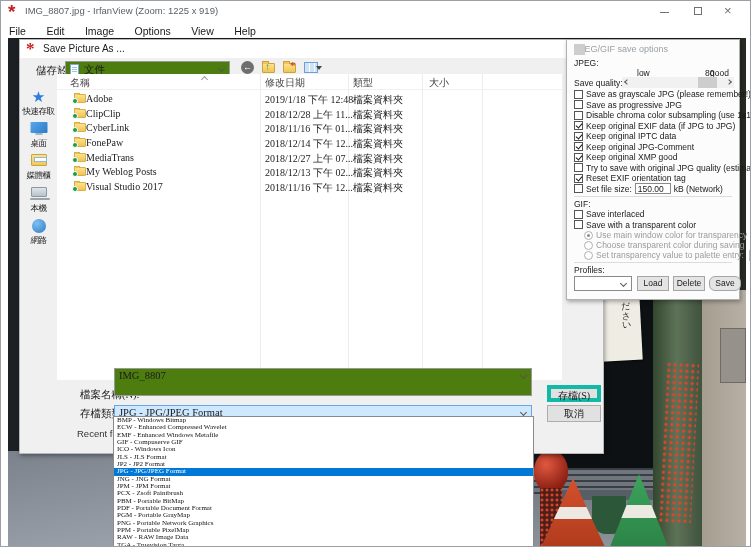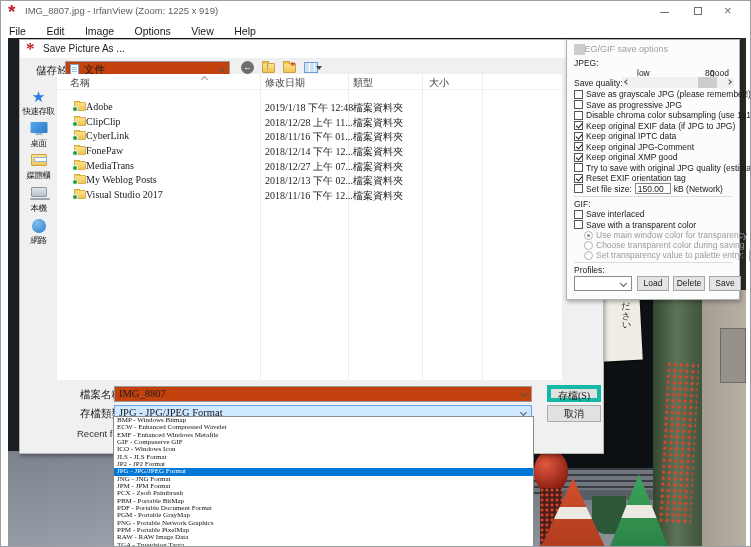--- a/index.html
+++ b/index.html
@@ -55,21 +55,21 @@
   .ph-bucket { left:584px; top:458px; width:34px; height:38px; background:#2c5738; border-radius:0 0 40% 40%; }
 
   
   .dialog { position:absolute; left:18px; top:38px; width:585px; height:415px; background:#f0f0f0;
             border:1px solid #b8b8b8; box-shadow:1px 2px 4px rgba(0,0,0,.35); font-family:"Liberation Serif",serif; }
   .dlg-titlebar { position:absolute; left:0; top:0; width:100%; height:18px; background:#fff; }
   .dlg-icon { position:absolute; left:6px; top:3px; width:11px; height:11px; color:#c41e1e;
               font-size:17px; line-height:11px; font-weight:bold; overflow:hidden; }
   .dlg-title { position:absolute; left:23px; top:3px; font-size:10px; color:#1a1a1a; font-family:"Liberation Sans",sans-serif; }
   .lbl { position:absolute; font-size:10.5px; color:#1a1a1a; }
-  .combo { position:absolute; background:#c2410c; border:1px solid #999; font-size:10.5px; color:#1a1a1a; }
+  .combo { position:absolute; background:#4d7c0f; border:1px solid #999; font-size:10.5px; color:#1a1a1a; }
   .combo .val { position:absolute; left:4px; top:1px; white-space:nowrap; }
   .chev { position:absolute; right:5px; top:4px; width:5px; height:5px;
           border-right:1px solid #555; border-bottom:1px solid #555; transform:rotate(45deg); }
   .savein-combo { left:45px; top:21px; width:165px; height:16px; }
   .savein-combo .val { left:18px; }
   .doc-ic { position:absolute; left:4px; top:2px; width:9px; height:11px; background:#fff; border:1px solid #7aa7d9; }
   .doc-ic i { position:absolute; left:1px; top:2px; width:5px; height:1px; background:#9cc3e8; box-shadow:0 2px 0 #9cc3e8,0 4px 0 #9cc3e8; }
 
   .dtoolbar { position:absolute; left:220px; top:20px; height:16px; }
   .tb { display:inline-block; vertical-align:top; position:relative; width:17px; height:16px; }
@@ -98,33 +98,33 @@
   .ic-pc { width:16px; height:10px; background:linear-gradient(#dfe5ea,#b9c2ca); border:1px solid #8d98a2; border-radius:1px; }
   .ic-pc::after { content:""; position:absolute; left:-2px; top:10px; width:20px; height:2px; background:#9aa4ad; border-radius:1px; }
   .ic-net { width:14px; height:14px; border-radius:50%; background:radial-gradient(circle at 35% 30%,#7cc1f0,#2d79c7); }
 
   .flist { position:absolute; left:37px; top:34px; width:505px; height:306px; background:#fff; }
   .fdiv { position:absolute; top:0; width:1px; height:306px; background:#ededed; }
   .fhead { position:absolute; left:0; top:0; width:505px; height:16px; border-bottom:1px solid #f0f0f0; }
   .fh { position:absolute; top:2px; font-size:10px; color:#444; }
   .sort-chev { position:absolute; left:145px; top:3px; width:5px; height:5px;
                border-left:1px solid #999; border-top:1px solid #999; transform:rotate(45deg); }
-  .frows { position:absolute; left:0; top:18px; width:505px;margin-top:8px; }
+  .frows { position:absolute; left:0; top:18px; width:505px; }
   .frow { position:relative; height:14.7px; }
   .fc { position:absolute; top:1px; font-size:10px; color:#1b1b1b; white-space:nowrap; }
   .c-name { left:13px; } .c-date { left:208px; } .c-type { left:296px; } .c-size { left:372px; }
   .folder-icon { position:absolute; left:-12px; top:1px; width:12px; height:9px;
                  background:linear-gradient(#ffe08a,#f0c455); border:1px solid #d8b04a; border-radius:1px; display:inline-block; }
   .folder-icon::before { content:""; position:absolute; left:-1px; top:-2px; width:4px; height:1px;
                  background:#f0c455; border:1px solid #d8b04a; border-bottom:none; }
   .fbadge { position:absolute; left:-3px; bottom:-2px; width:6px; height:6px; border-radius:50%;
             background:#1e9e43; border:1px solid #fff; }
   .fname { position:relative; margin-left:16px; }
 
-  .fn-combo { left:94px; top:346px; width:418px; height:16px; }
+  .fn-combo { left:94px; top:328px; width:418px; height:28px; }
   .ft-combo { left:94px; top:365px; width:418px; height:16px; background:#cde8ff; border-color:#66a7e8; }
   .btn { position:absolute; left:527px; width:54px; height:17px; background:#e1e1e1; border:1px solid #adadad;
          font-size:10px; color:#1a1a1a; text-align:center; line-height:15px; font-family:"Liberation Serif",serif; }
   .btn-save { top:345px; border:4px solid #14b8a6; line-height:13px; }
   .btn-cancel { top:365px; }
   .recent-lbl { position:absolute; left:57px; top:388px; font-size:9.5px; color:#333; font-family:"Liberation Sans",sans-serif; }
 
   
   .fmt-list { position:absolute; left:112px; top:415px; width:421px; height:133px; background:#fff;
               border:1px solid #8a8a8a; overflow:hidden; z-index:30; }
@@ -158,21 +158,21 @@
   .rd { position:relative; width:9px; height:9px; border:1px solid #b0b0b0; border-radius:50%; background:#fff; flex:none; }
   .rd.on::after { content:""; position:absolute; left:2px; top:2px; width:3px; height:3px; border-radius:50%; background:#8a8a8a; }
   .tinput { height:11px; border:1px solid #8a8a8a; background:#fff; padding:0 2px; line-height:10px; }
   .tinput.dis { border-color:#c0c0c0; color:#999; width:14px; margin-left:2px; }
   .fsz-input { width:36px; }
   .psep { height:1px; background:#dcdcdc; margin:2px 0; }
   .profrow { position:relative; height:18px; }
   .prof-combo { position:absolute; left:0; top:1px; width:58px; height:15px; background:#fff; border:1px solid #8a8a8a; }
   .pbtn { position:absolute; top:1px; width:32px; height:15px; background:#e4e4e4; border:1px solid #a5a5a5;
           text-align:center; line-height:13px; font-size:8.5px; }
-  .pb-load { left:63px; } .pb-del { left:99px; } .pb-save { left:135px; }
+  .pb-load { left:63px; } .pb-del { left:99px; } .pb-save { left:135px;border-radius:6px; }
 </style>
 </head>
 <body>
 
 <div id="window">
 
   <div class="titlebar">
     <div class="app-icon">*</div>
     <div class="title-text">IMG_8807.jpg - IrfanView (Zoom: 1225 x 919)</div>
     <div class="winctl ctl-min">

